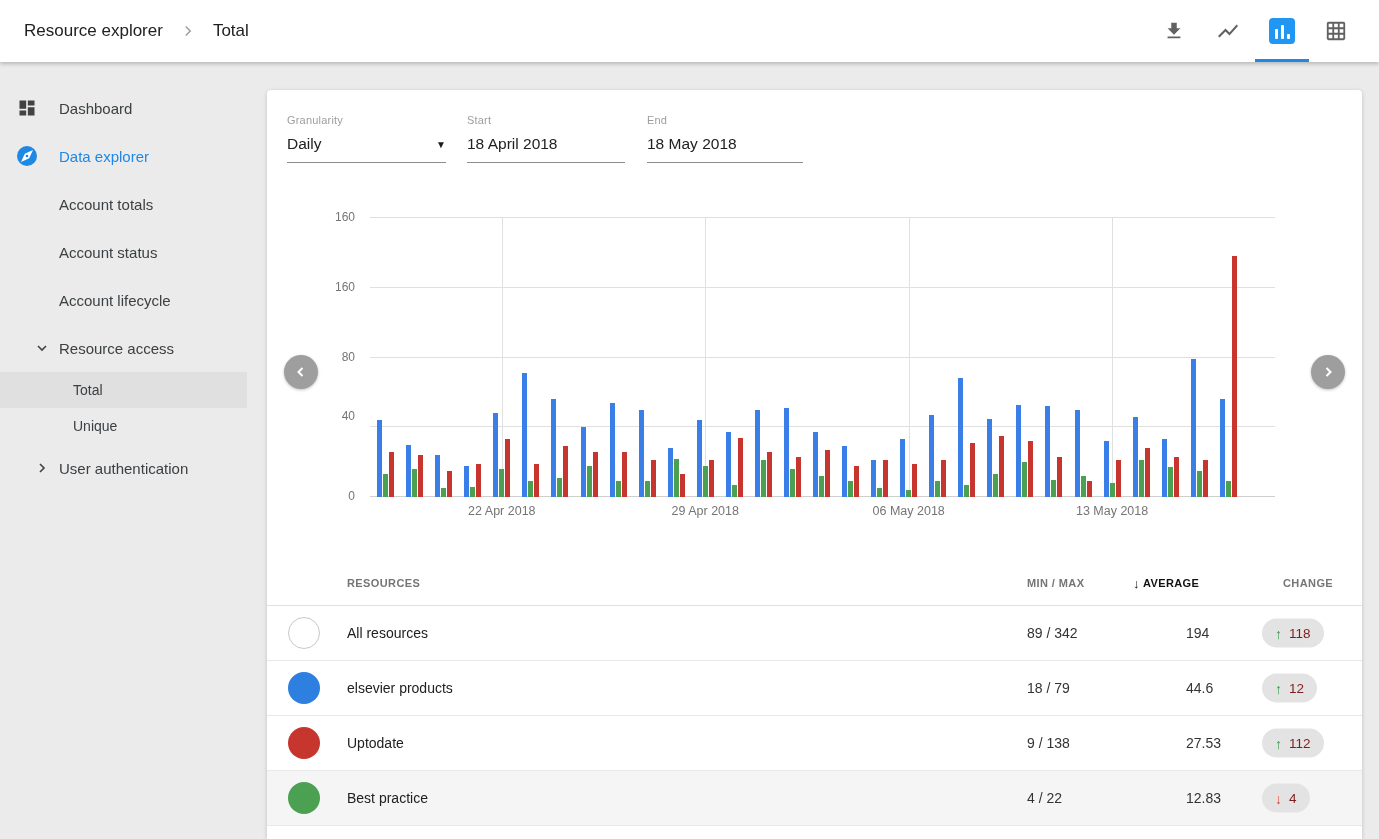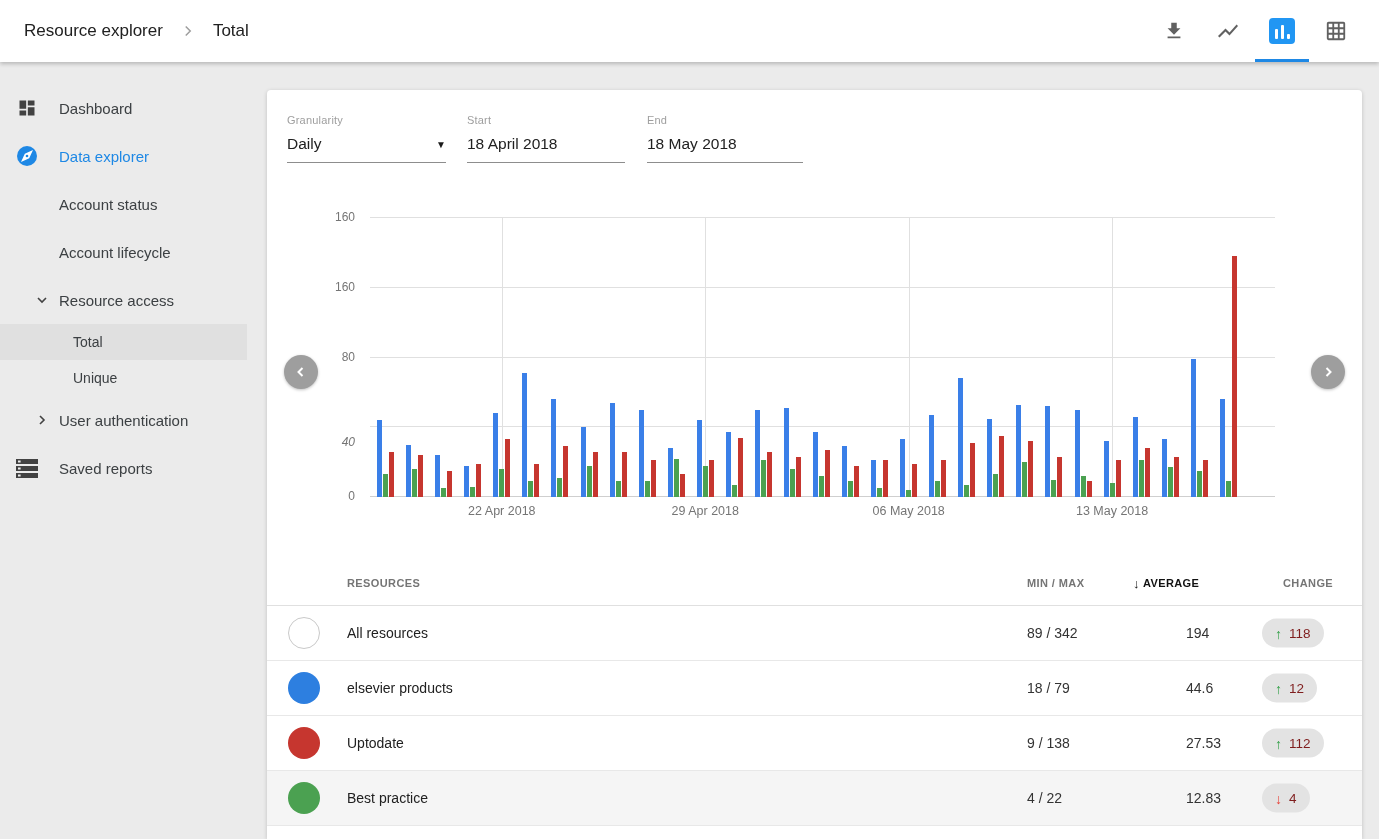--- a/index.html
+++ b/index.html
@@ -139,20 +139,23 @@
     <span class="side-icon">
       <svg width="24" height="24" viewBox="0 0 24 24">
           <circle cx="12" cy="12" r="10" fill="#1e88e5"></circle>
           <path fill="#fff" d="M14.19 14.19L6 18l3.81-8.19L18 6z"></path>
           <circle cx="12" cy="12" r="1.3" fill="#1e88e5"></circle>
         </svg>
     </span>
     <span>Data explorer</span>
   </div>
   <div class="side-item noicon">
+    <span>Account totals</span>
+  </div>
+  <div class="side-item noicon">
     <span>Account status</span>
   </div>
   <div class="side-item noicon">
     <span>Account lifecycle</span>
   </div>
   <div class="side-item expander">
     <span class="chev">
       <svg width="12" height="12" viewBox="0 0 12 12">
           <polyline points="2,4 6,8 10,4" fill="none" stroke="#424242" stroke-width="1.6"></polyline>
         </svg>
@@ -165,33 +168,20 @@
   <div class="sub-item">
     <span>Unique</span>
   </div>
   <div class="side-item expander">
     <span class="chev">
       <svg width="12" height="12" viewBox="0 0 12 12">
           <polyline points="4,2 8,6 4,10" fill="none" stroke="#424242" stroke-width="1.6"></polyline>
         </svg>
     </span>
     <span>User authentication</span>
-  </div>
-  <div class="side-item">
-    <span class="side-icon">
-      <svg width="24" height="19" viewBox="0 0 24 19" fill="#424242">
-        <rect x="1" y="0" width="22" height="5"></rect>
-          <rect x="1" y="7" width="22" height="5"></rect>
-          <rect x="1" y="14" width="22" height="5"></rect>
-        <rect x="3" y="1.5" width="2.6" height="2" fill="#eee"></rect>
-          <rect x="3" y="8.5" width="2.6" height="2" fill="#eee"></rect>
-          <rect x="3" y="15.5" width="2.6" height="2" fill="#eee"></rect>
-      </svg>
-    </span>
-    <span>Saved reports</span>
   </div>
 </div>
 
 <div class="card">
 
   <div class="filters">
     <div class="field f-gran">
       <div class="field-label">Granularity</div>
       <div class="field-value">
         <span>Daily</span>
@@ -208,21 +198,21 @@
       <div class="field-label">End</div>
       <div class="field-value">
           <span>18 May 2018</span>
         </div>
     </div>
   </div>
 
   <div class="chart-wrap">
     <div class="ylabels">
         <div class="ylabel" style="top: 271px;">0</div>
-        <div class="ylabel" style="top: 217px; font-style: italic;">40</div>
+        <div class="ylabel" style="top: 191px;">40</div>
         <div class="ylabel" style="top: 131.5px;">80</div>
         <div class="ylabel" style="top: 61.75px;">160</div>
         <div class="ylabel" style="top: -8px;">160</div>
       </div>
     <div class="plot">
         <div class="hgrid zero" style="bottom: 0px;"></div>
         <div class="hgrid" style="bottom: 69.75px;"></div>
         <div class="hgrid" style="bottom: 139.5px;"></div>
         <div class="hgrid" style="bottom: 209.25px;"></div>
         <div class="hgrid" style="bottom: 279px;"></div>

